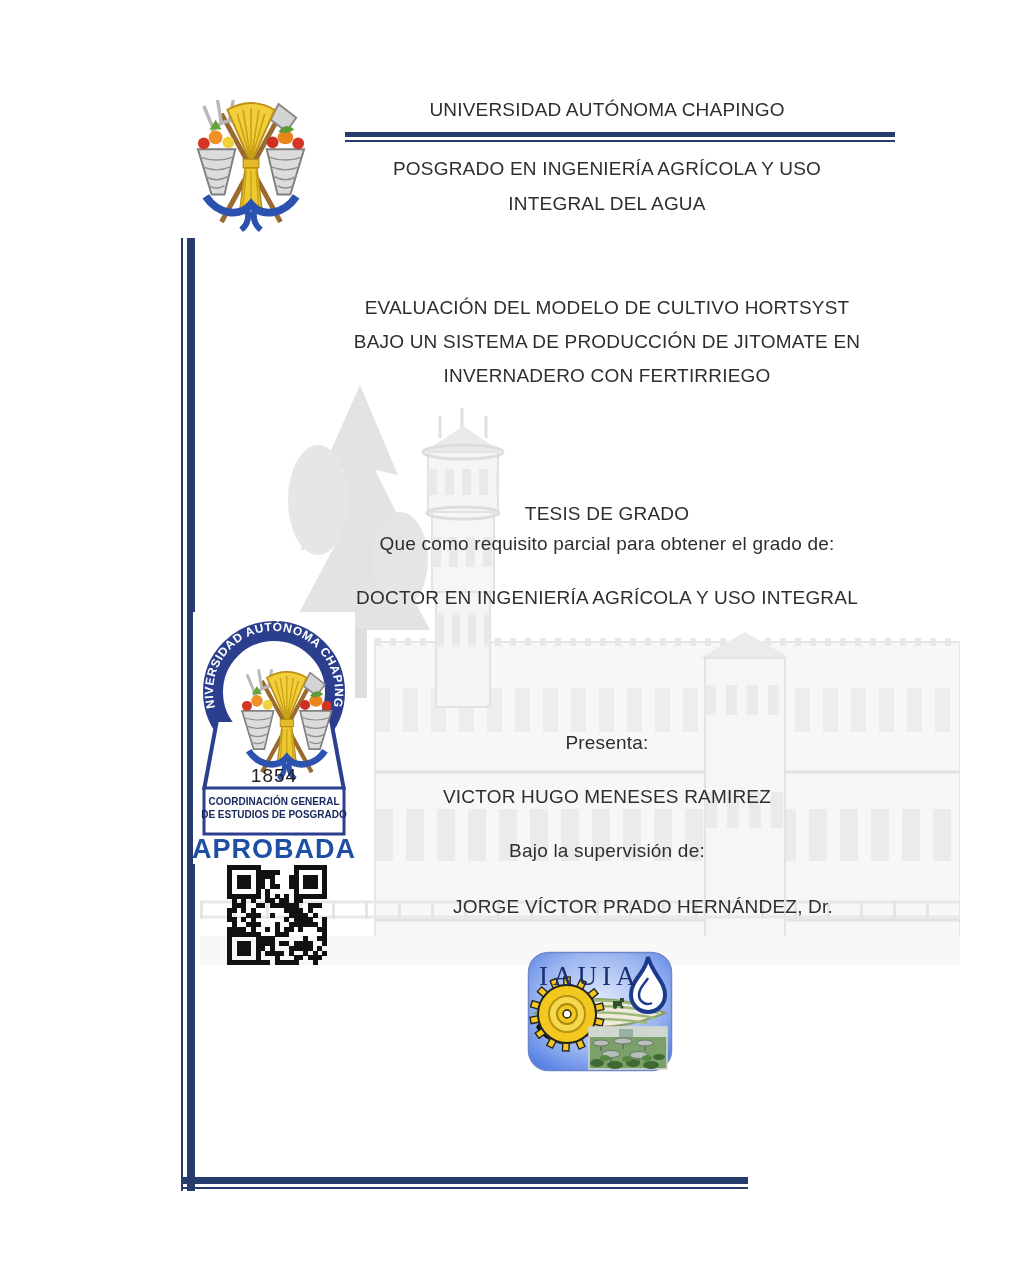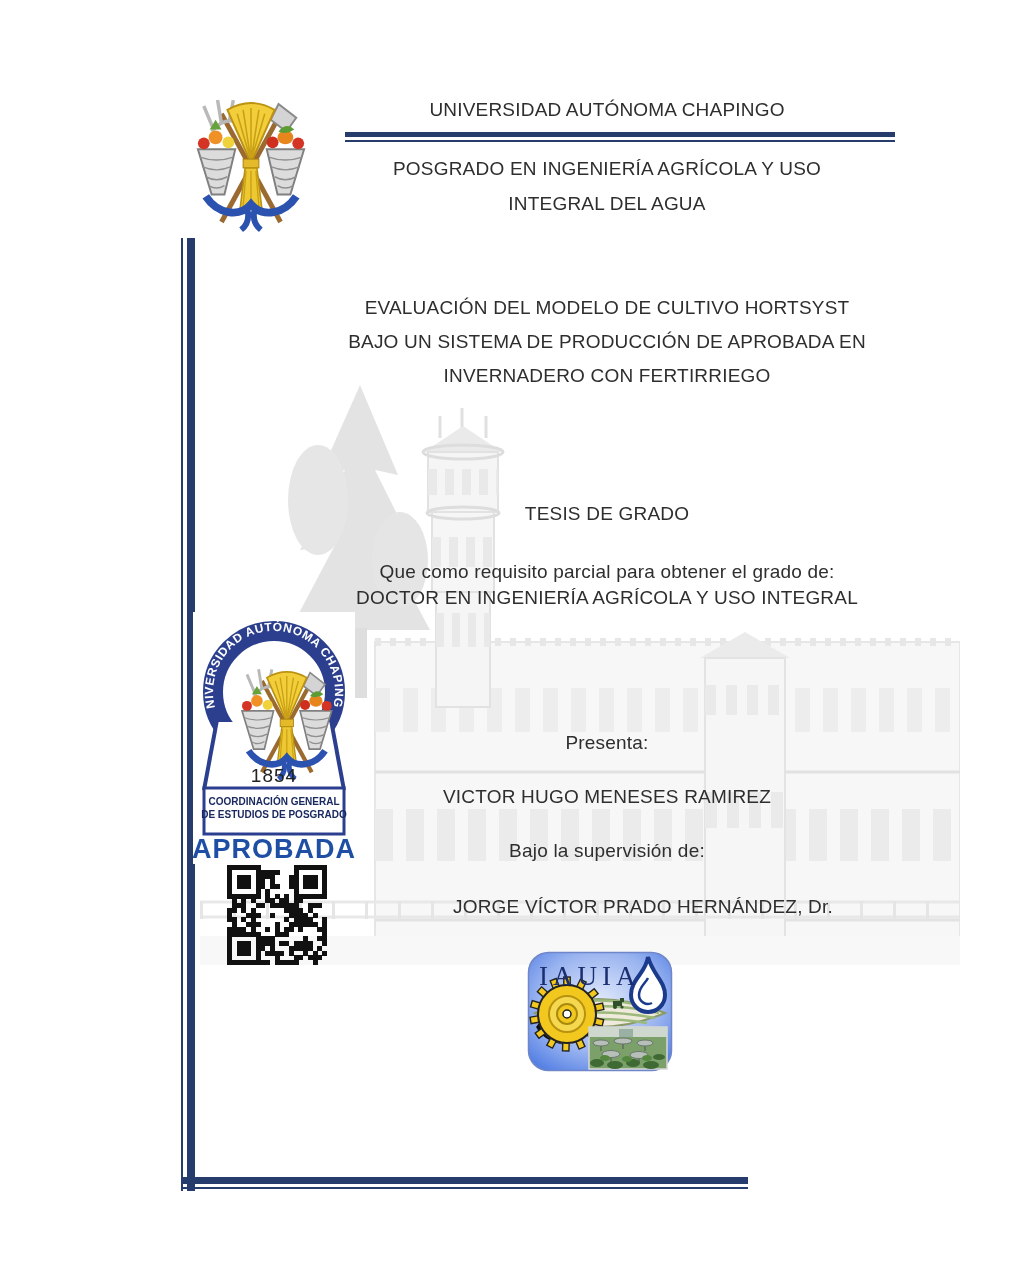--- a/index.html
+++ b/index.html
@@ -20,21 +20,21 @@
   
   .bl-thin{left:181px;top:238px;width:2px;height:953px;}
   .bl-thick{left:187px;top:238px;width:8px;height:953px;}
   .bb-thick{left:181px;top:1177px;width:567px;height:7px;}
   .bb-thin{left:181px;top:1187px;width:567px;height:2px;}
   
   .t1{left:200px;top:297px;width:814px;}
   .t2{left:200px;top:331px;width:814px;}
   .t3{left:200px;top:365px;width:814px;}
   .tesis{left:200px;top:503px;width:814px;}
-  .req{left:200px;top:561px;width:814px;}
+  .req{left:200px;top:533px;width:814px;}
   .deg1{left:200px;top:587px;width:814px;}
   .deg2{left:200px;top:621px;width:814px;}
   .pres{left:200px;top:732px;width:814px;}
   .auth{left:200px;top:786px;width:814px;}
   .sup{left:200px;top:840px;width:814px;}
   .adv{left:200px;top:896px;width:814px;padding-left:36px;}
   .footer{left:200px;top:1112px;width:556px;}
   
   .crest-top{left:192px;top:92px;width:118px;height:142px;}
   .wm{left:200px;top:380px;width:760px;height:585px;opacity:0.5;}
@@ -127,21 +127,21 @@
   <div class="abs navy rule-thin"></div>
   <div class="abs ctr txt hdr-prog1">POSGRADO EN INGENIERÍA AGRÍCOLA Y USO</div>
   <div class="abs ctr txt hdr-prog2">INTEGRAL DEL AGUA</div>
 
   <div class="abs navy bl-thin"></div>
   <div class="abs navy bl-thick"></div>
   <div class="abs navy bb-thick"></div>
   <div class="abs navy bb-thin"></div>
 
   <div class="abs ctr txt t1">EVALUACIÓN DEL MODELO DE CULTIVO HORTSYST</div>
-  <div class="abs ctr txt t2">BAJO UN SISTEMA DE PRODUCCIÓN DE APROBADA EN</div>
+  <div class="abs ctr txt t2">BAJO UN SISTEMA DE PRODUCCIÓN DE JITOMATE EN</div>
   <div class="abs ctr txt t3">INVERNADERO CON FERTIRRIEGO</div>
 
   <div class="abs ctr txt tesis">TESIS DE GRADO</div>
   <div class="abs ctr txt req">Que como requisito parcial para obtener el grado de:</div>
   <div class="abs ctr txt deg1">DOCTOR EN INGENIERÍA AGRÍCOLA Y USO INTEGRAL</div>
   <div class="abs ctr txt pres">Presenta:</div>
   <div class="abs ctr txt auth">VICTOR HUGO MENESES RAMIREZ</div>
   <div class="abs ctr txt sup">Bajo la supervisión de:</div>
   <div class="abs ctr txt adv">JORGE VÍCTOR PRADO HERNÁNDEZ, Dr.</div>
 

